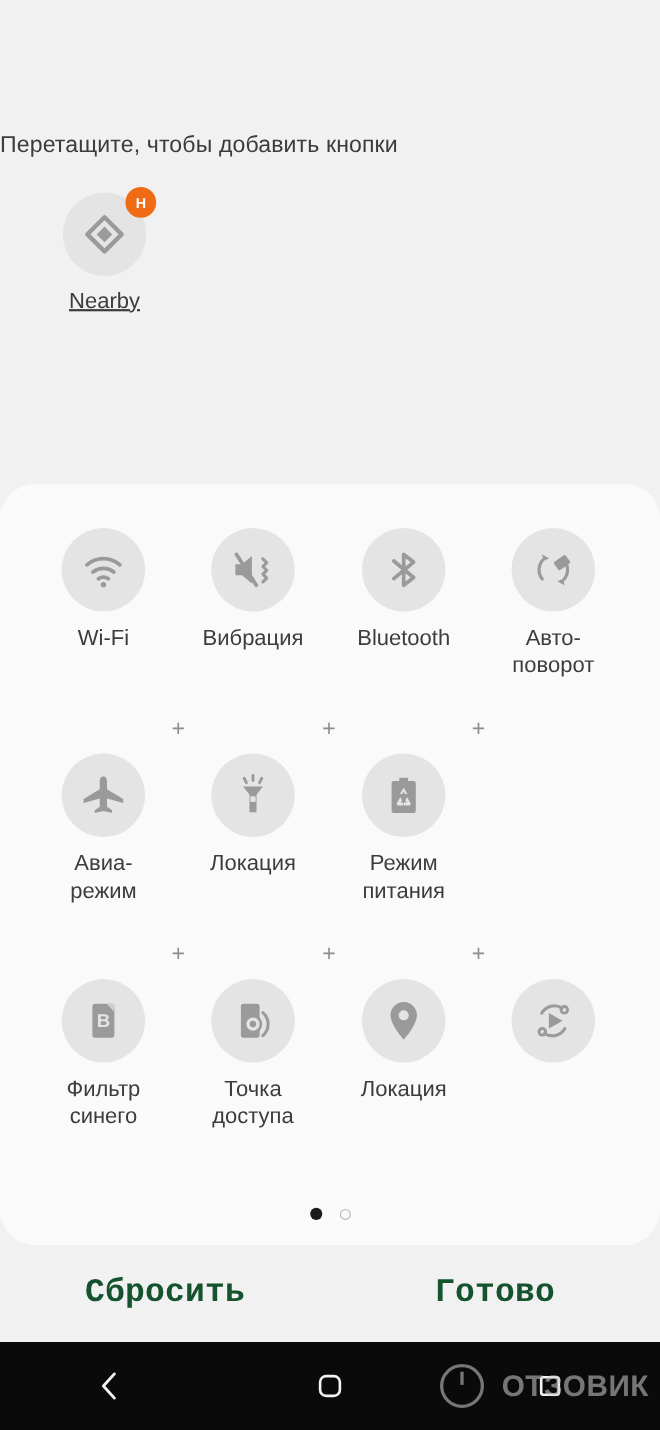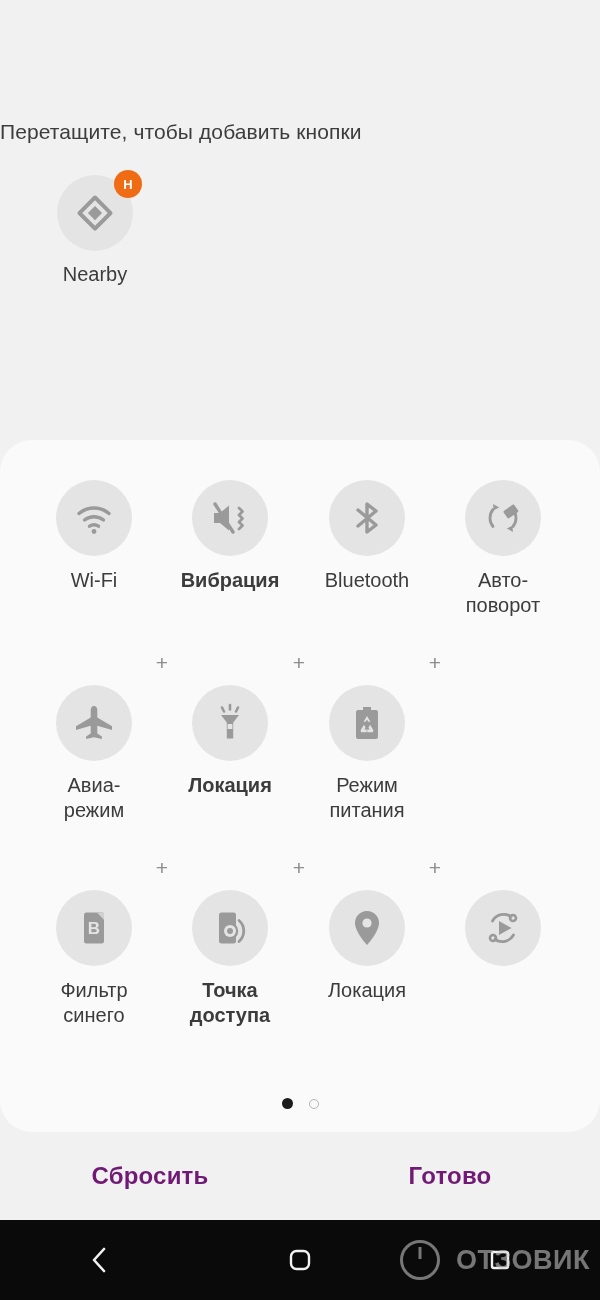--- a/index.html
+++ b/index.html
@@ -73,20 +73,21 @@
     font-weight: bold;
     display: flex;
     align-items: center;
     justify-content: center;
     letter-spacing: 0;
   }
   .stage-label {
     margin-top: 12px;
     font-size: 20px;
     color: #3c3c3c;
+    text-decoration: underline;
   }
 
   
   #panel {
     position: absolute;
     left: 0;
     top: 440px;
     width: 600px;
     height: 692px;
     background: #fafafa;
@@ -109,21 +110,21 @@
   .qs-row.r2 { top: 245px; }
   .qs-row.r3 { top: 450px; }
 
   .qs-tile {
     position: absolute;
     width: 136px;
     top: 0;
     text-align: center;
   }
   .qs-tile.c0 { left: 26px; }
-  .qs-tile.c1 { left: 162px; font-weight: bold; }
+  .qs-tile.c1 { left: 162px; }
   .qs-tile.c2 { left: 299px; }
   .qs-tile.c3 { left: 435px; }
 
   .qs-tile .tile-circle {
     margin: 0 auto;
   }
   .qs-label {
     margin-top: 12px;
     font-size: 20px;
     line-height: 25px;
@@ -175,24 +176,25 @@
     top: 1132px;
     width: 600px;
     height: 88px;
     background: #f1f1f1;
     display: flex;
     align-items: center;
   }
   .action-btn {
     flex: 1;
     text-align: center;
-    font-size: 24px;
+    font-size: 30px;
     font-weight: bold;
-    color: #701a75;
+    color: #14532d;
     letter-spacing: 0.2px;
+    font-family: Liberation Mono, monospace;
   }
 
   
   #navbar {
     position: absolute;
     left: 0;
     top: 1220px;
     width: 600px;
     height: 80px;
     background: #0a0a0a;

